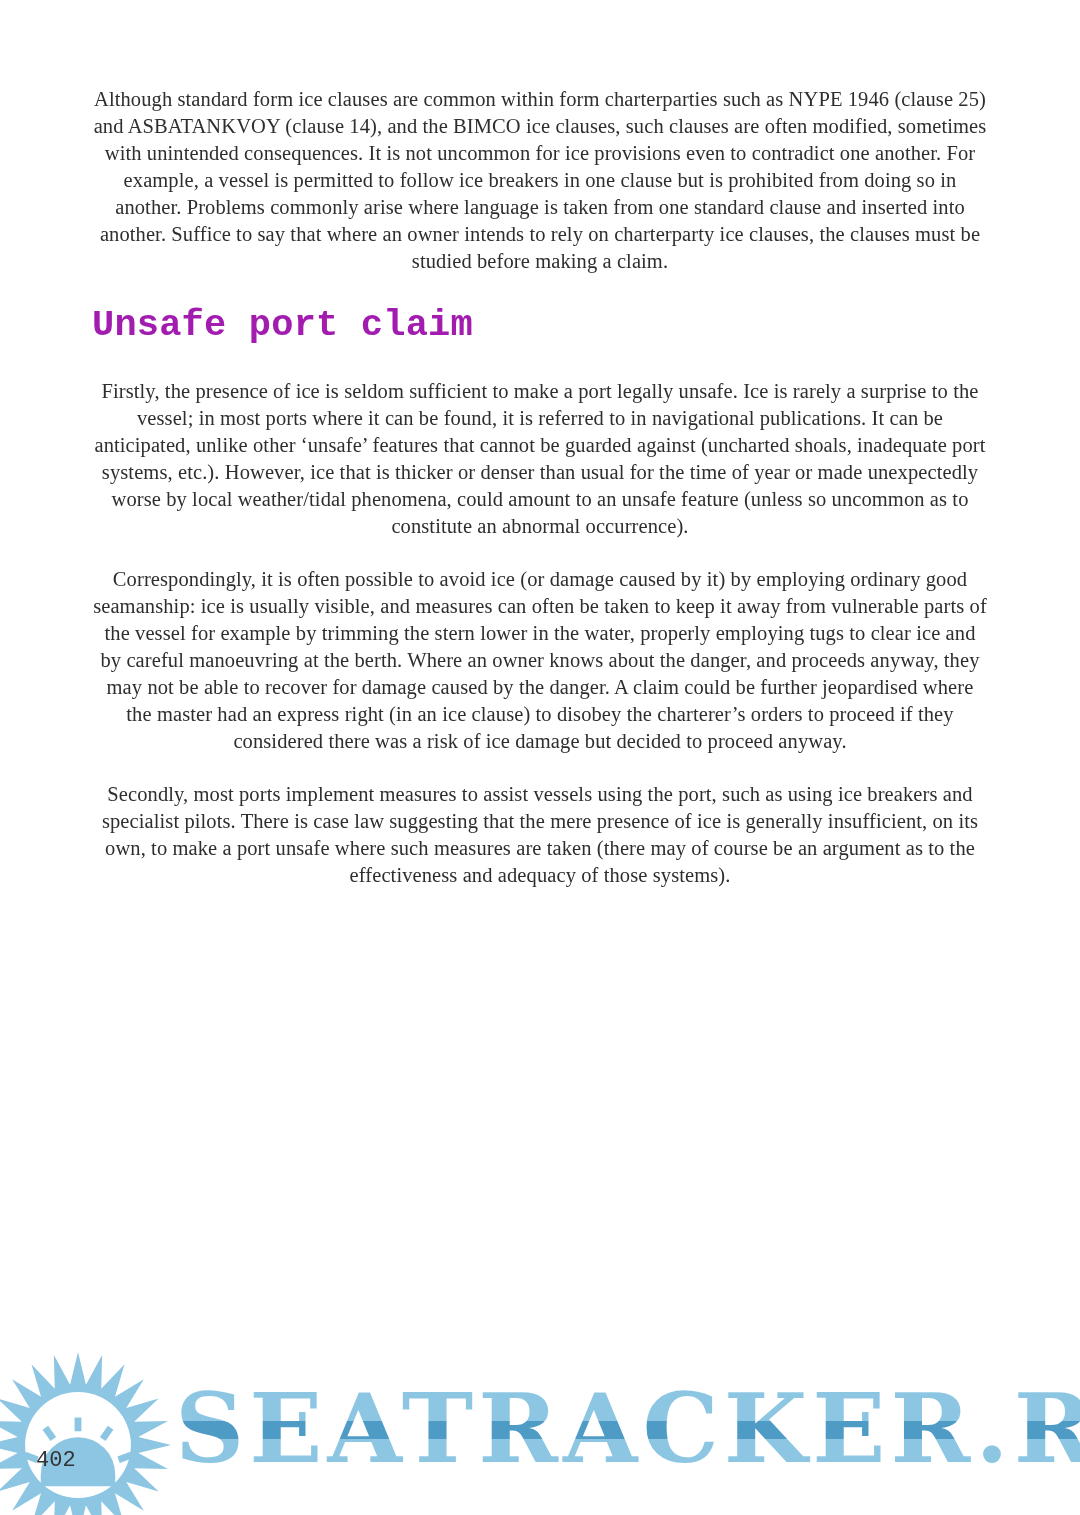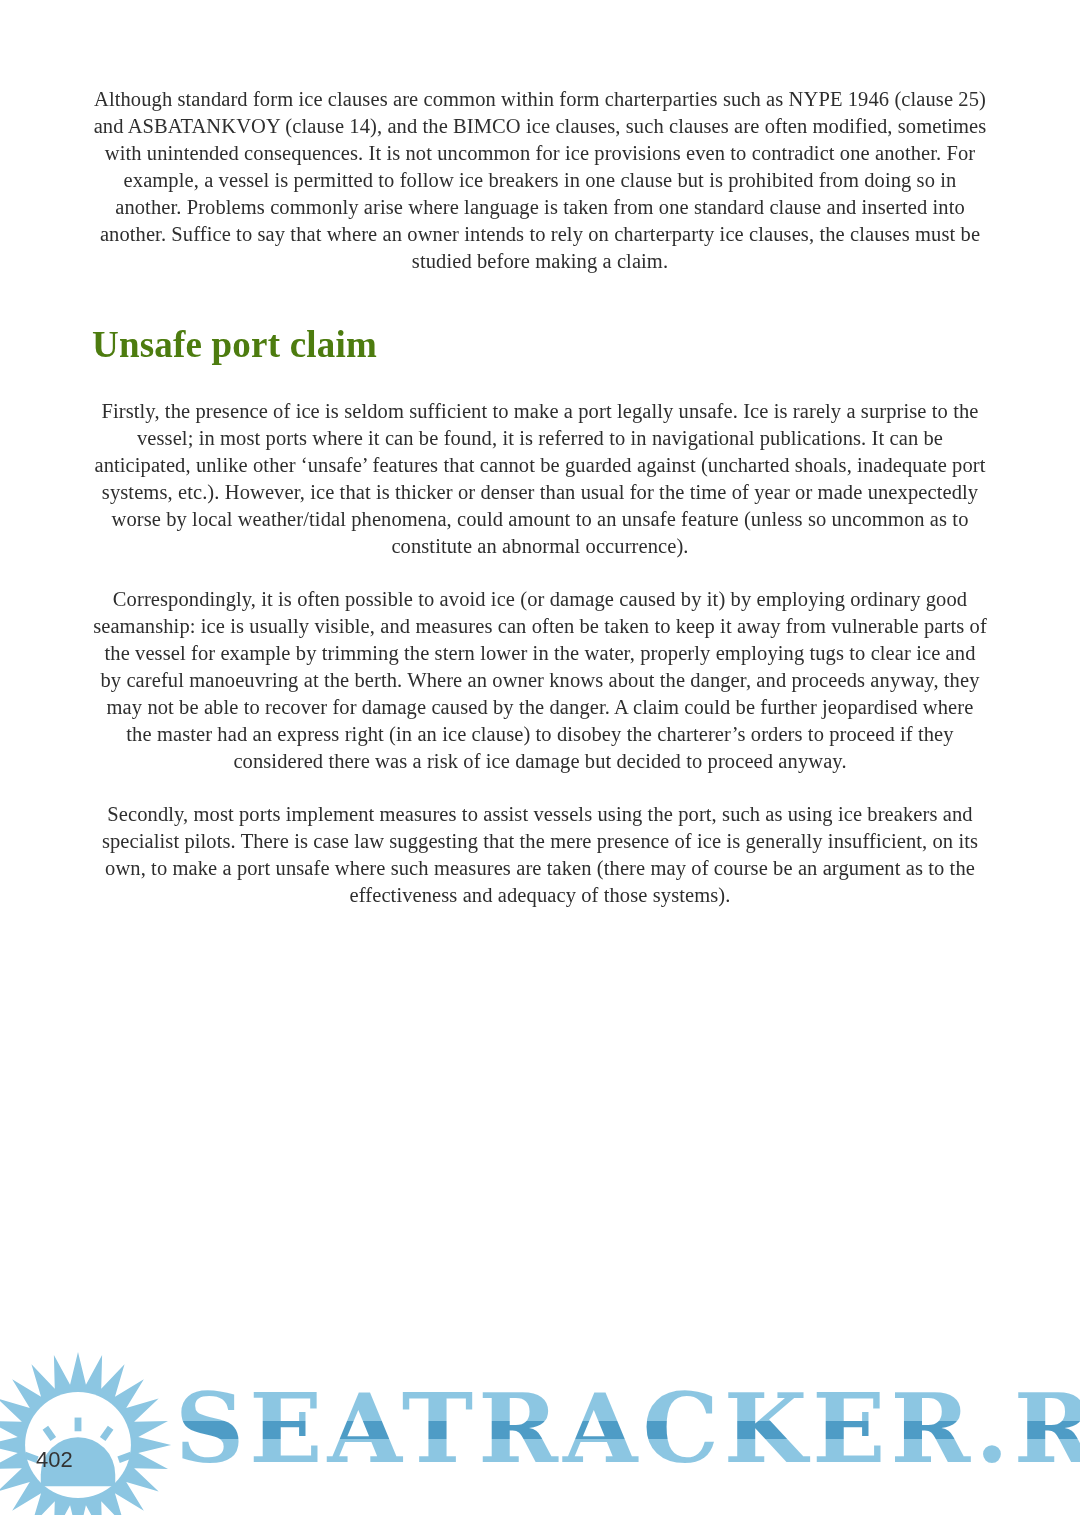--- a/index.html
+++ b/index.html
@@ -19,23 +19,24 @@
   .content p {
     font-size: 20.5px;
     line-height: 27px;
     margin-bottom: 26px;
     text-align: center;
     letter-spacing: 0.1px;
   }
   h1.section-heading {
     font-size: 37px;
     font-weight: 700;
-    color: #4d7c0f;
-    margin: 48px 0 32px 0;
+    color: #a21caf;
+    margin: 29px 0 32px 0;
     letter-spacing: 0.2px;
+    font-family: Liberation Mono, monospace;
   }
   
   .watermark-text {
     position: absolute;
     left: 175px;
     bottom: 38px;
     font-family: "DejaVu Serif", serif;
     font-weight: bold;
     font-size: 96px;
     line-height: 1;
@@ -56,21 +57,21 @@
     position: absolute;
     left: -20px;
     bottom: -28px;
     width: 196px;
     height: 196px;
   }
   .page-number {
     position: absolute;
     left: 36px;
     bottom: 42px;
-    font-family: Liberation Sans, sans-serif;
+    font-family: Liberation Mono, monospace;
     font-size: 22px;
     color: #333333;
   }
 </style>
 </head>
 <body>
 
 <div class="page">
 
   <div class="content">

